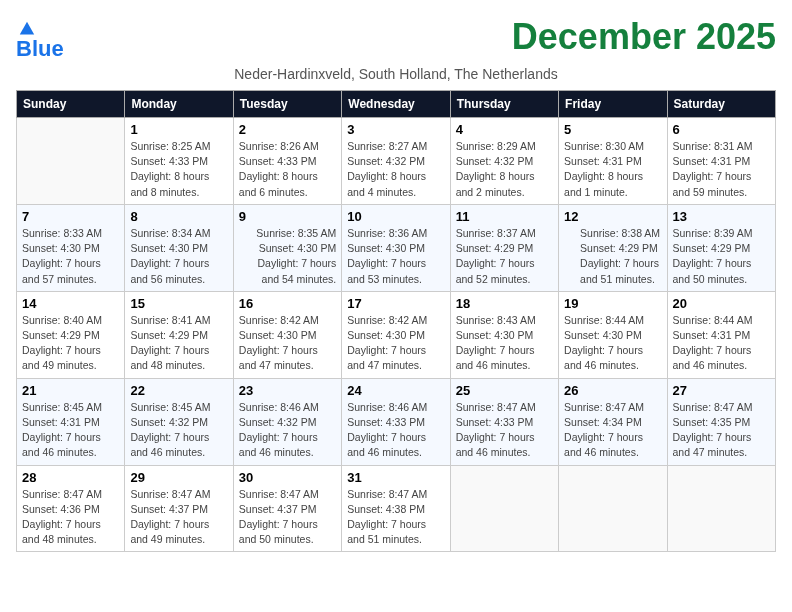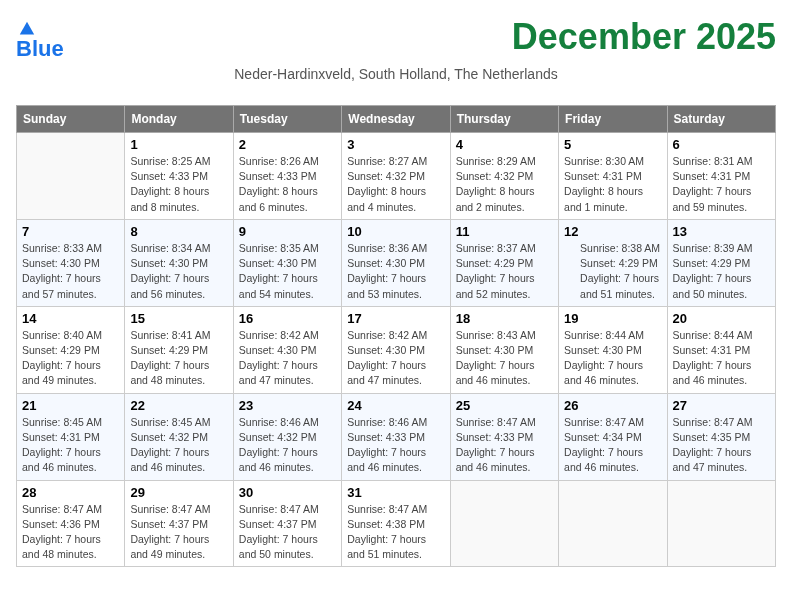--- a/index.html
+++ b/index.html
@@ -37,29 +37,29 @@
     .month-title {
       font-size: 36px;
       font-weight: bold;
       color: #15803d;
       text-align: right;
     }
     .subtitle {
       text-align: center;
       font-size: 14px;
       color: #555;
-      margin-bottom: 23px;
+      margin-bottom: 8px;
     }
     table {
       width: 100%;
       border-collapse: collapse;
       font-size: 11px;
     }
     thead tr {
-      background-color: #737373;
+      background-color: #0f172a;
     }
     thead th {
       color: #fff;
       text-align: left;
       padding: 6px 6px;
       font-size: 12px;
       font-weight: bold;
       border: 1px solid #aaa;
     }
     tbody tr {
@@ -181,21 +181,21 @@
         </td>
         <td>
           <span class="day-num">8</span>
           <div class="day-info" style="white-space: pre-line;">Sunrise: 8:34 AM
 Sunset: 4:30 PM
 Daylight: 7 hours
 and 56 minutes.</div>
         </td>
         <td>
           <span class="day-num">9</span>
-          <div class="day-info" style="white-space: pre-line;">Sunrise: 8:35 AM
+          <div class="day-info" style="white-space: pre-line; text-align: right;">Sunrise: 8:35 AM
 Sunset: 4:30 PM
 Daylight: 7 hours
 and 54 minutes.</div>
         </td>
         <td>
           <span class="day-num">10</span>
           <div class="day-info" style="white-space: pre-line;">Sunrise: 8:36 AM
 Sunset: 4:30 PM
 Daylight: 7 hours
 and 53 minutes.</div>

